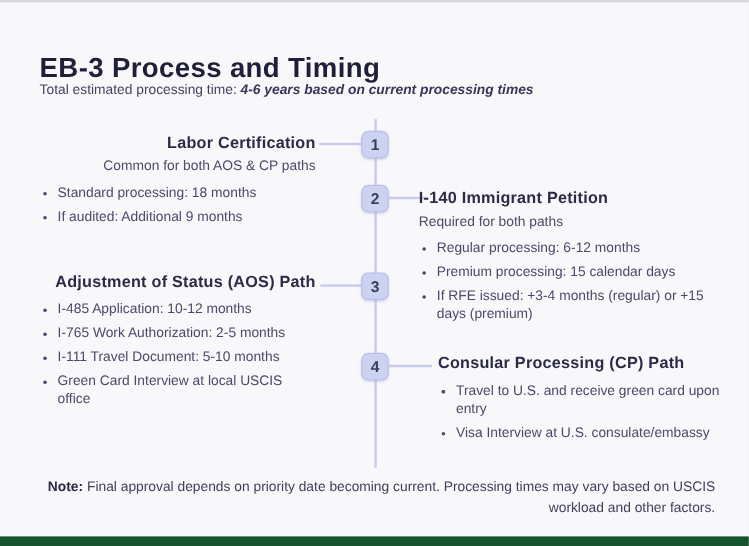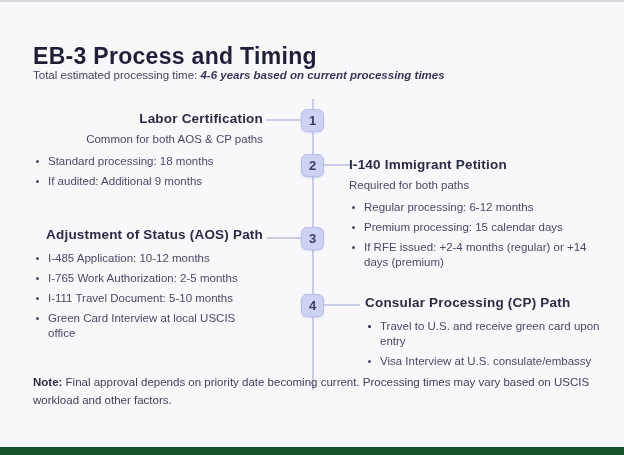--- a/index.html
+++ b/index.html
@@ -60,22 +60,22 @@
   .step-left h3,.step-left .sub{text-align:right;}
   .step-left li{padding-left:18px;}
   .step-left li .dot{left:6px;}
   .step-right li{padding-left:15px;}
   .step-right li .dot{left:3px;}
   .dot{
     position:absolute;top:6px;
     width:3px;height:3px;border-radius:50%;background:#4b4967;
   }
   .note{
-    position:absolute;left:33px;top:372px;width:563px;
-    font-size:11.5px;line-height:17.5px;color:#403e59;
+    position:absolute;left:33px;top:396px;width:563px;
+    font-size:11.5px;line-height:17.5px;color:#403e59;text-align:right;
   }
   .note .label{font-weight:700;color:#2c2b46;}
   #step-1{left:30px;top:109px;width:233px;}
   #step-2{left:349px;top:155px;width:240px;}
   #step-3{left:30px;top:225px;width:233px;}
   #step-4{left:365px;top:293px;width:238px;}
   #badge-1{left:301px;top:107px;}
   #badge-2{left:301px;top:152px;}
   #badge-3{left:301px;top:225px;}
   #badge-4{left:301px;top:292px;}
@@ -115,21 +115,21 @@
       <li><span class="dot"></span><span>If audited: Additional 9 months</span></li>
     </ul>
   </div>
 
   <div class="step step-right" id="step-2">
     <h3>I-140 Immigrant Petition</h3>
     <div class="sub">Required for both paths</div>
     <ul>
       <li><span class="dot"></span><span>Regular processing: 6-12 months</span></li>
       <li><span class="dot"></span><span>Premium processing: 15 calendar days</span></li>
-      <li><span class="dot"></span><span>If RFE issued: +2-4 months (regular) or +14 days (premium)</span></li>
+      <li><span class="dot"></span><span>If RFE issued: +3-4 months (regular) or +15 days (premium)</span></li>
     </ul>
   </div>
 
   <div class="step step-left" id="step-3">
     <h3>Adjustment of Status (AOS) Path</h3>
     <ul>
       <li><span class="dot"></span><span>I-485 Application: 10-12 months</span></li>
       <li><span class="dot"></span><span>I-765 Work Authorization: 2-5 months</span></li>
       <li><span class="dot"></span><span>I-111 Travel Document: 5-10 months</span></li>
       <li><span class="dot"></span><span>Green Card Interview at local USCIS office</span></li>

